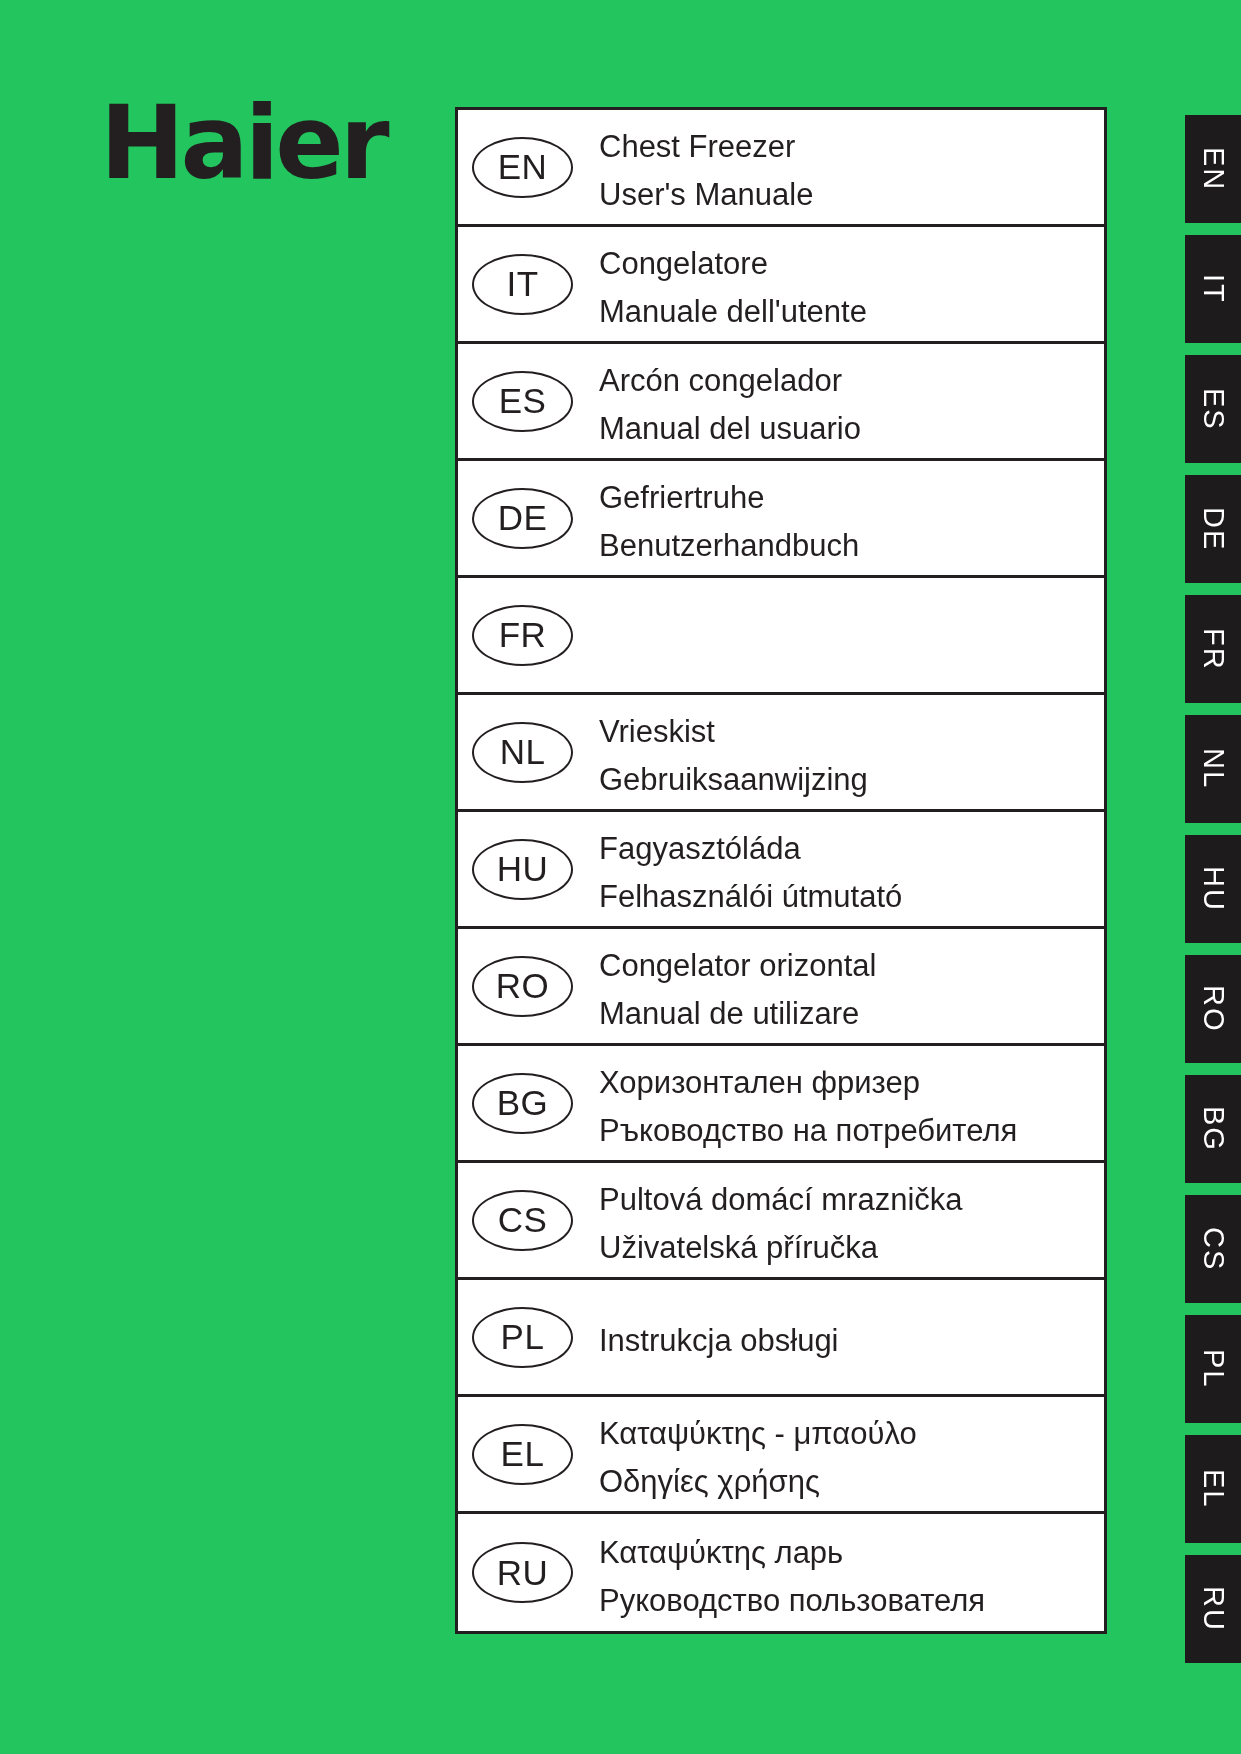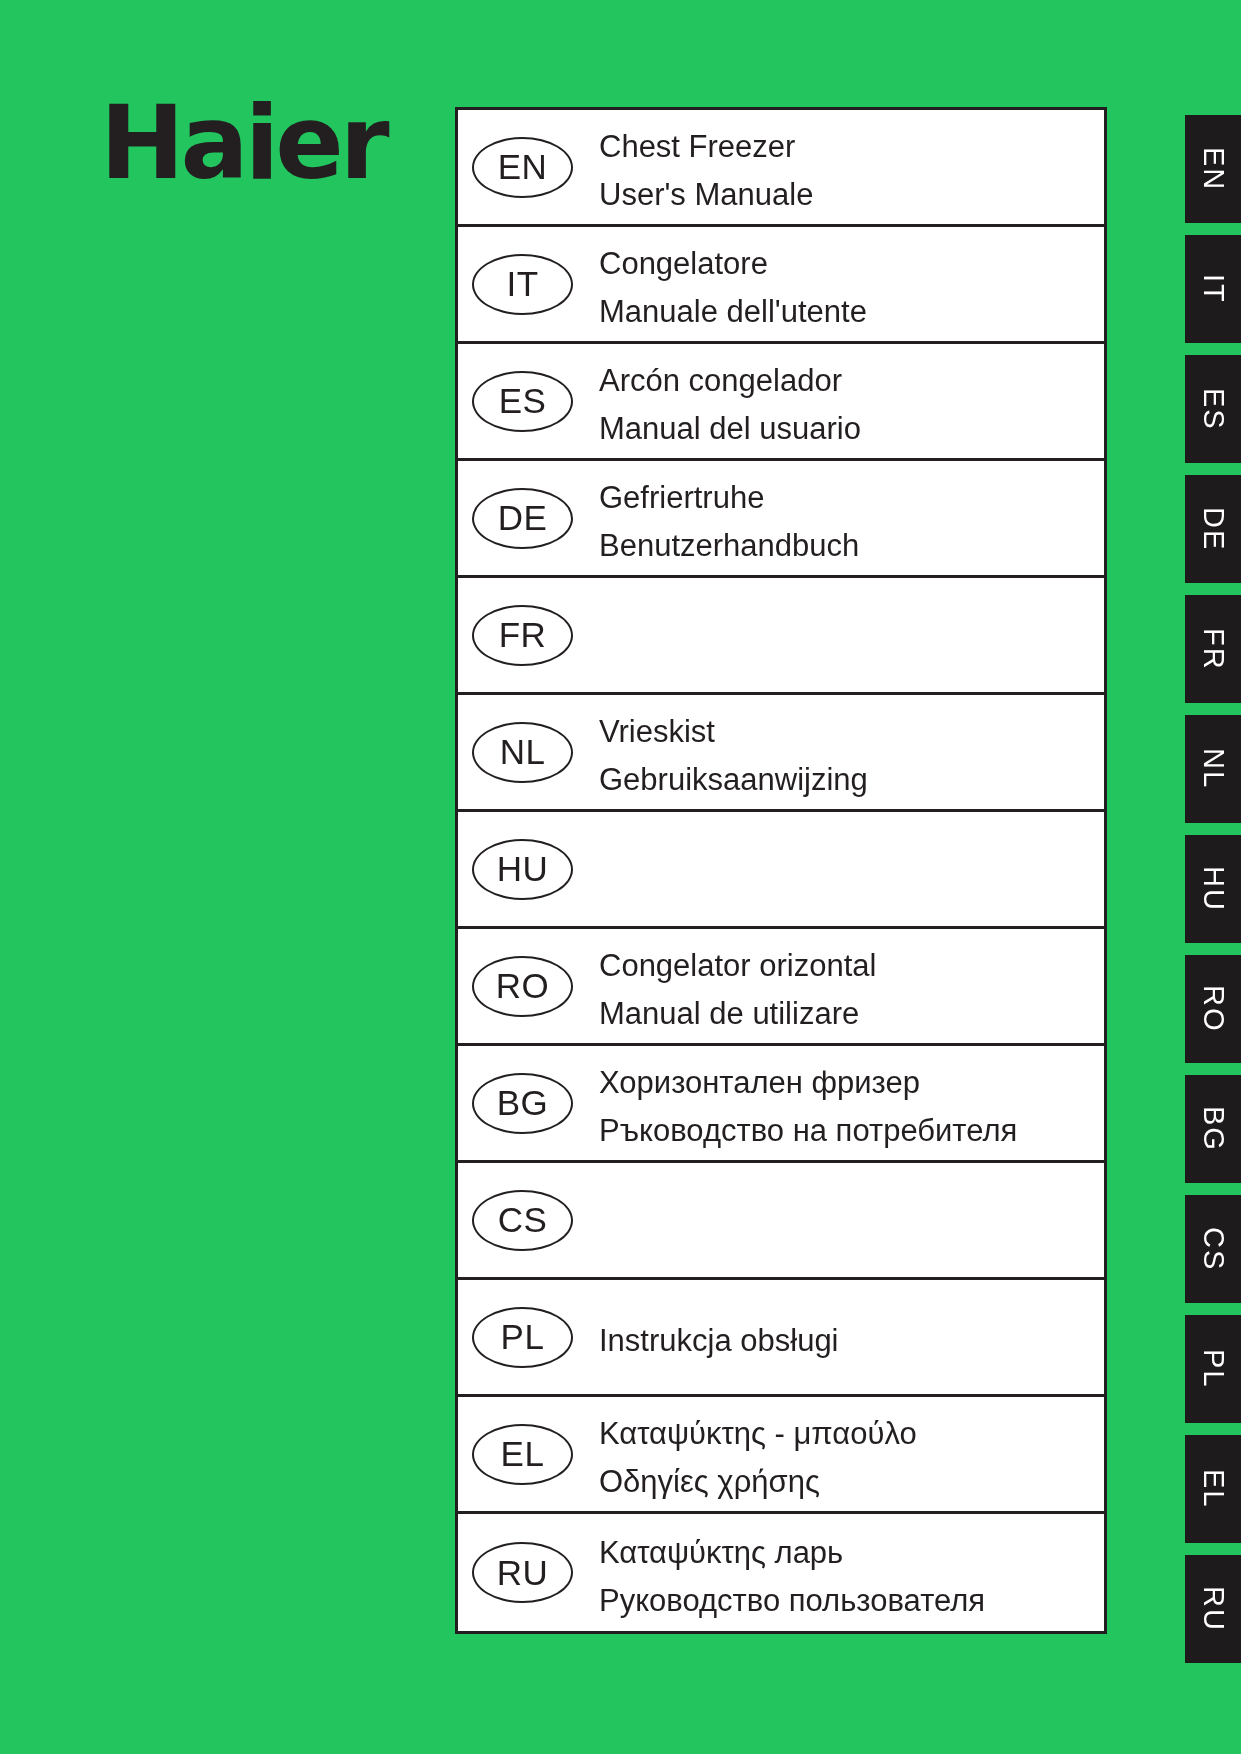--- a/index.html
+++ b/index.html
@@ -141,20 +141,24 @@
         </span>
         <span class="titles">
           <span class="title-line">Vrieskist</span>
           <span class="title-line">Gebruiksaanwijzing</span>
         </span>
       </div>
       <div class="lang-row">
         <span class="badge">
           <span class="badge-code">HU</span>
         </span>
+        <span class="titles">
+          <span class="title-line">Fagyasztóláda</span>
+          <span class="title-line">Felhasználói útmutató</span>
+        </span>
       </div>
       <div class="lang-row">
         <span class="badge">
           <span class="badge-code">RO</span>
         </span>
         <span class="titles">
           <span class="title-line">Congelator orizontal</span>
           <span class="title-line">Manual de utilizare</span>
         </span>
       </div>
@@ -163,20 +167,24 @@
           <span class="badge-code">BG</span>
         </span>
         <span class="titles">
           <span class="title-line">Хоризонтален фризер</span>
           <span class="title-line">Ръководство на потребителя</span>
         </span>
       </div>
       <div class="lang-row">
         <span class="badge">
           <span class="badge-code">CS</span>
+        </span>
+        <span class="titles">
+          <span class="title-line">Pultová domácí mraznička</span>
+          <span class="title-line">Uživatelská příručka</span>
         </span>
       </div>
       <div class="lang-row">
         <span class="badge">
           <span class="badge-code">PL</span>
         </span>
         <span class="titles">
           <span class="title-line">Instrukcja obsługi</span>
         </span>
       </div>

